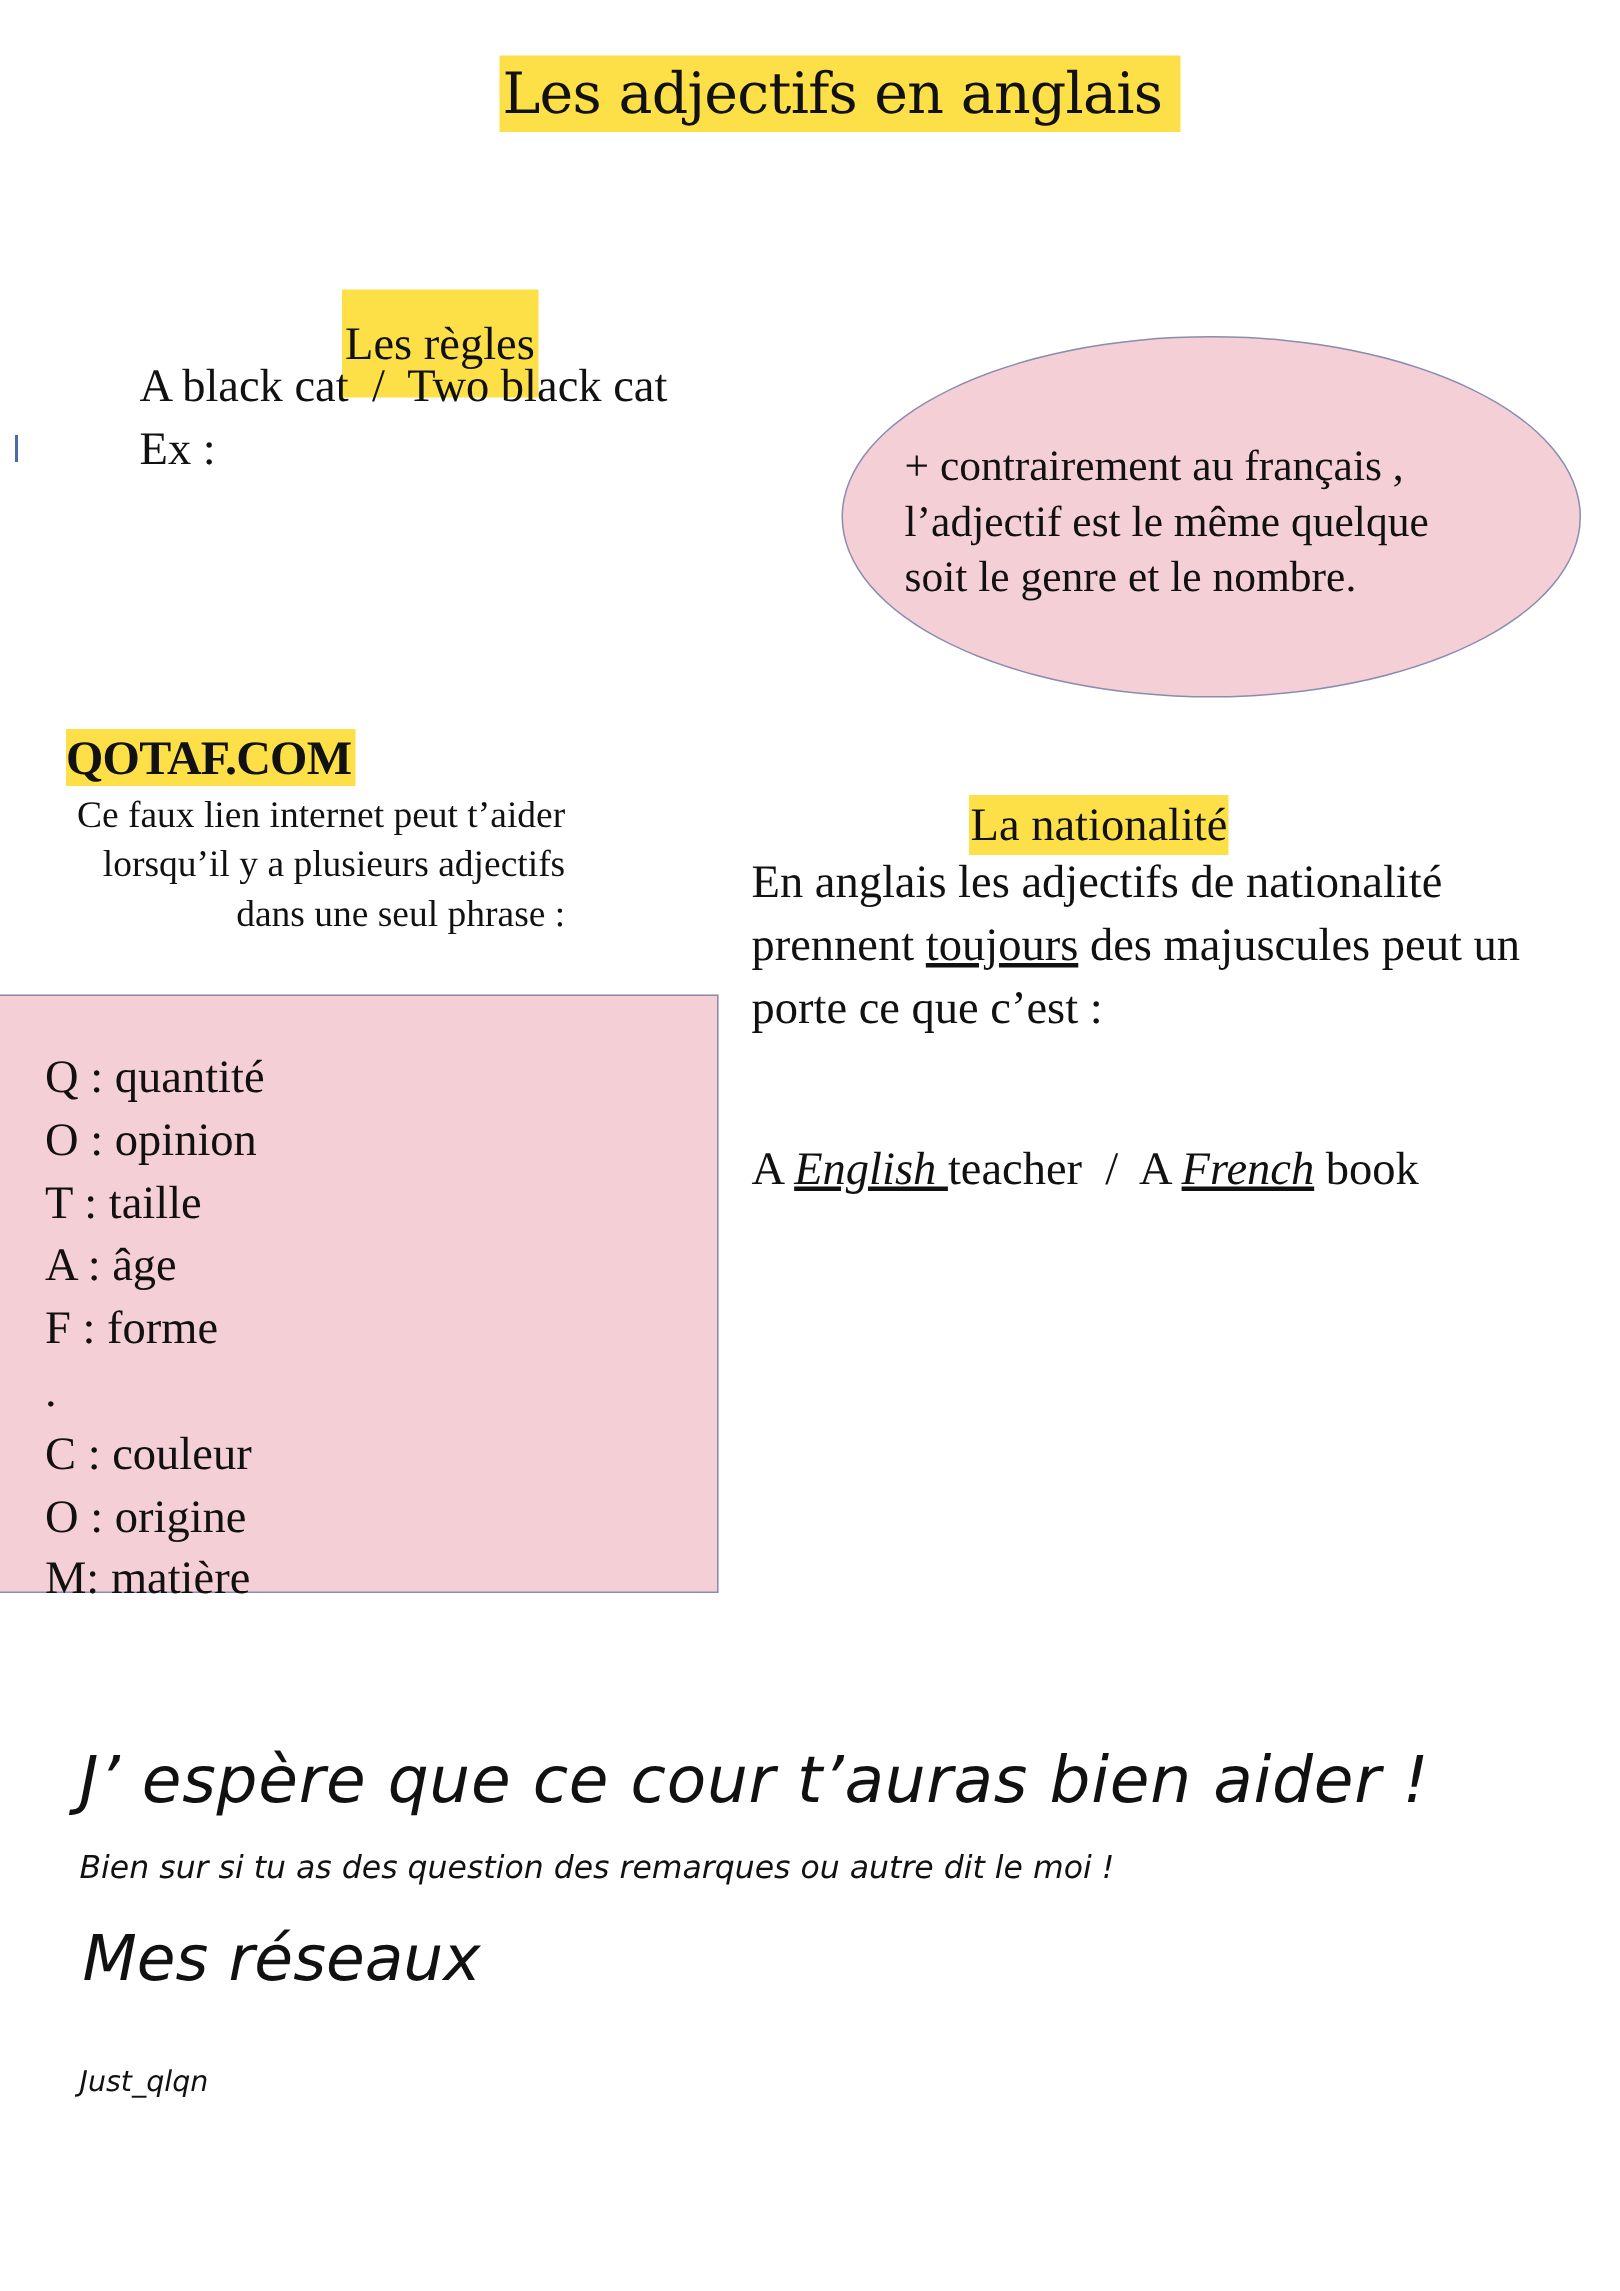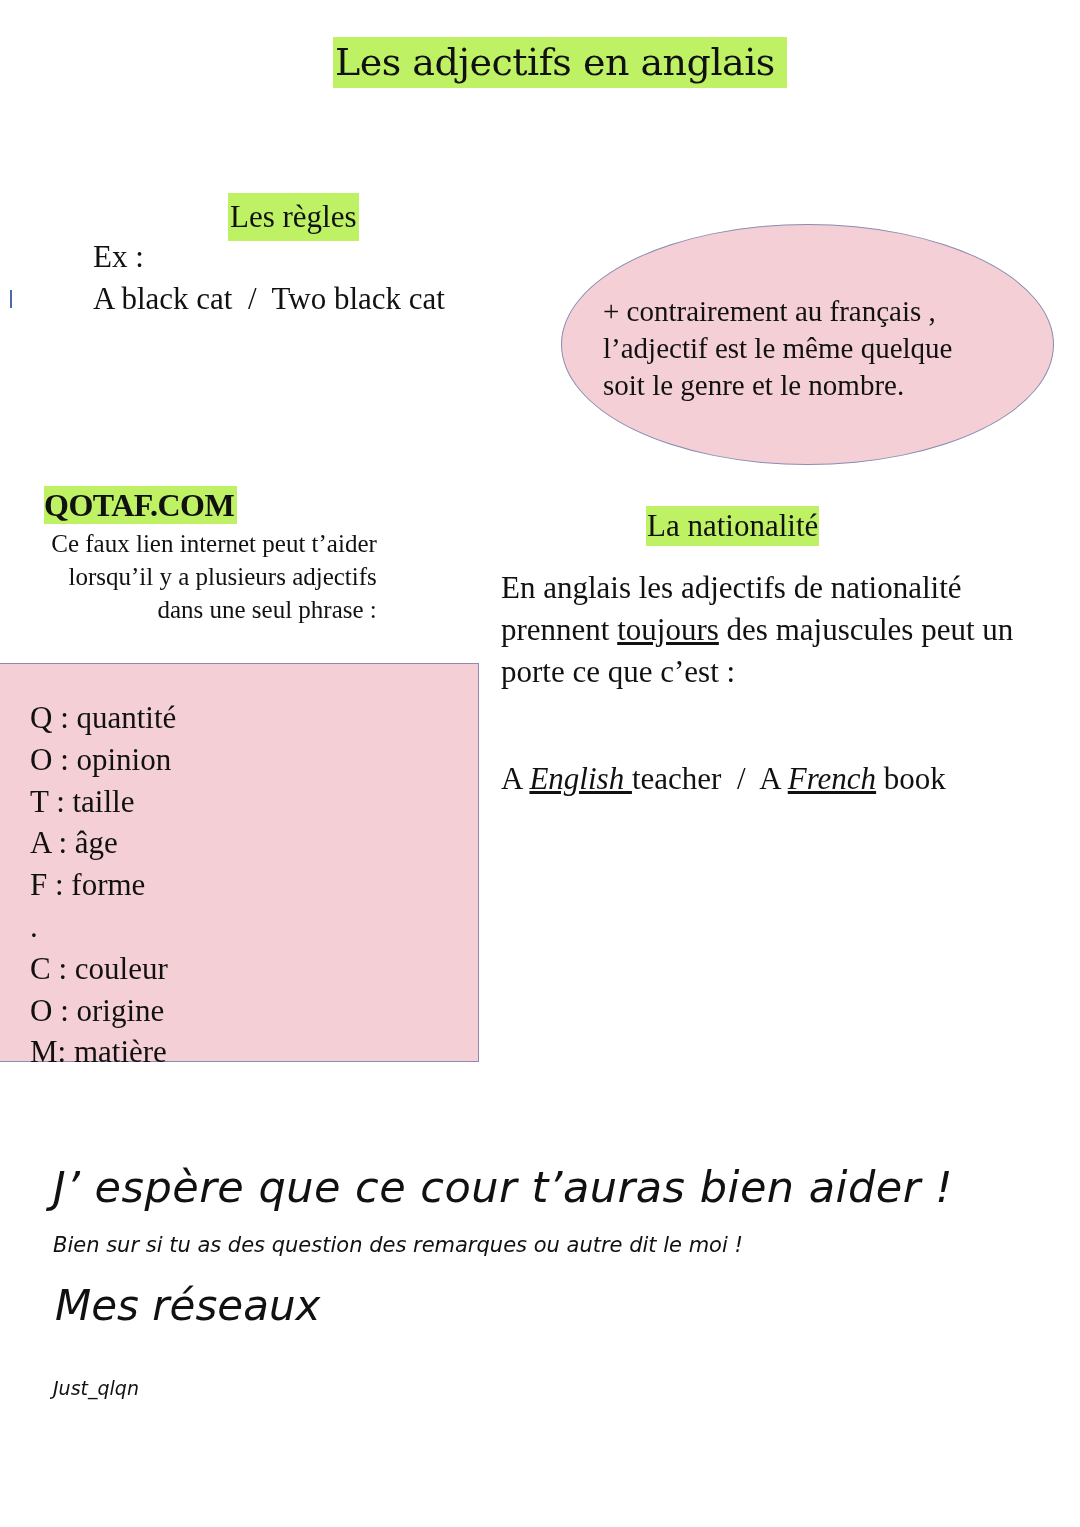--- a/index.html
+++ b/index.html
@@ -1,48 +1,48 @@
 <!DOCTYPE html>
 <html><head>
   <meta charset="utf-8">
   <style>
     html, body { margin: 0; padding: 0; background: #ffffff; }
     body { width: 1080px; height: 1527px; position: relative; overflow: hidden;
            font-family: "Liberation Serif", serif; color: #111; }
     .abs { position: absolute; }
-    .hl { background: #bef264; }
+    .hl { background: #fde047; }
     #title { left: 333px; top: 37px; height: 51px; padding: 0 12px 0 2px; font-size: 38px; line-height: 51px; font-family: "DejaVu Serif", serif; letter-spacing: -0.5px; }
-    #regles-heading { left: 228px; top: 193px; font-size: 31px; line-height: 40px; padding: 4px 2px; }
+    #regles-heading { left: 228px; top: 193px; font-size: 31px; line-height: 40px; padding: 16px 2px; }
     #regles-body { left: 93px; top: 236px; font-size: 31px; line-height: 42px; white-space: pre; }
     #cursor-mark { left: 10px; top: 290px; width: 2px; height: 18px; background: #4a6aa8; }
     #ellipse { left: 561px; top: 224px; width: 493px; height: 241px; border-radius: 50%; background: #f4d0d6; border: 1.5px solid #8a8cb0; box-sizing: border-box; }
     #ellipse-text { left: 603px; top: 293px; font-size: 29px; line-height: 37px; white-space: pre; }
     #qotaf-heading { left: 44px; top: 486px; font-size: 32px; line-height: 38px; padding: 0 3px 0 0; letter-spacing: -0.5px; font-weight: bold; }
     #qotaf-body { left: 45px; top: 527px; font-size: 25px; line-height: 33px; white-space: pre; text-align: right; }
     #qotaf-box { left: -2px; top: 663px; width: 481px; height: 399px; background: #f4d0d6; border: 1.5px solid #8a8cb0; box-sizing: border-box; }
     #qotaf-list { left: 27px; top: 694px; font-size: 31px; line-height: 41.8px; margin: 3px; padding: 0; list-style: none; }
-    #nat-heading { left: 646px; top: 506px; font-size: 31px; line-height: 40px; padding: 0 1px; }
+    #nat-heading { left: 646px; top: 530px; font-size: 31px; line-height: 40px; padding: 0 1px; }
     #nat-body { left: 501px; top: 567px; font-size: 31px; line-height: 42px; width: 570px; }
     #nat-body u { text-decoration: underline; }
     #nat-example { left: 501px; top: 734px; font-size: 31px; line-height: 42px; white-space: pre; margin-top: 24px; }
     #nat-example em { text-decoration: underline; }
     .hand { font-family: "DejaVu Sans", sans-serif; font-style: italic; }
     #closing { left: 53px; top: 1158px; font-size: 43px; line-height: 58px; letter-spacing: 0.5px; }
     #closing-sub { left: 53px; top: 1230px; font-size: 21px; line-height: 30px; }
     #networks { left: 55px; top: 1279px; font-size: 42px; line-height: 54px; }
     #handle { left: 53px; top: 1375px; font-size: 19px; line-height: 26px; }
   </style>
 </head>
 <body>
 
 <div id="title" class="abs hl">Les adjectifs en anglais</div>
 
 <div id="regles-heading" class="abs hl">Les règles</div>
 <div id="cursor-mark" class="abs"></div>
-<div id="regles-body" class="abs"><div>Ex :</div><div>A black cat  /  Two black cat</div></div>
+<div id="regles-body" class="abs"><div>A black cat  /  Two black cat</div><div>Ex :</div></div>
 
 <div id="ellipse" class="abs"></div>
 <div id="ellipse-text" class="abs">+ contrairement au français ,
 l’adjectif est le même quelque
 soit le genre et le nombre.</div>
 
 <div id="qotaf-heading" class="abs hl">QOTAF.COM</div>
 <div id="qotaf-body" class="abs"> Ce faux lien internet peut t’aider
 lorsqu’il y a plusieurs adjectifs
 dans une seul phrase :</div>

